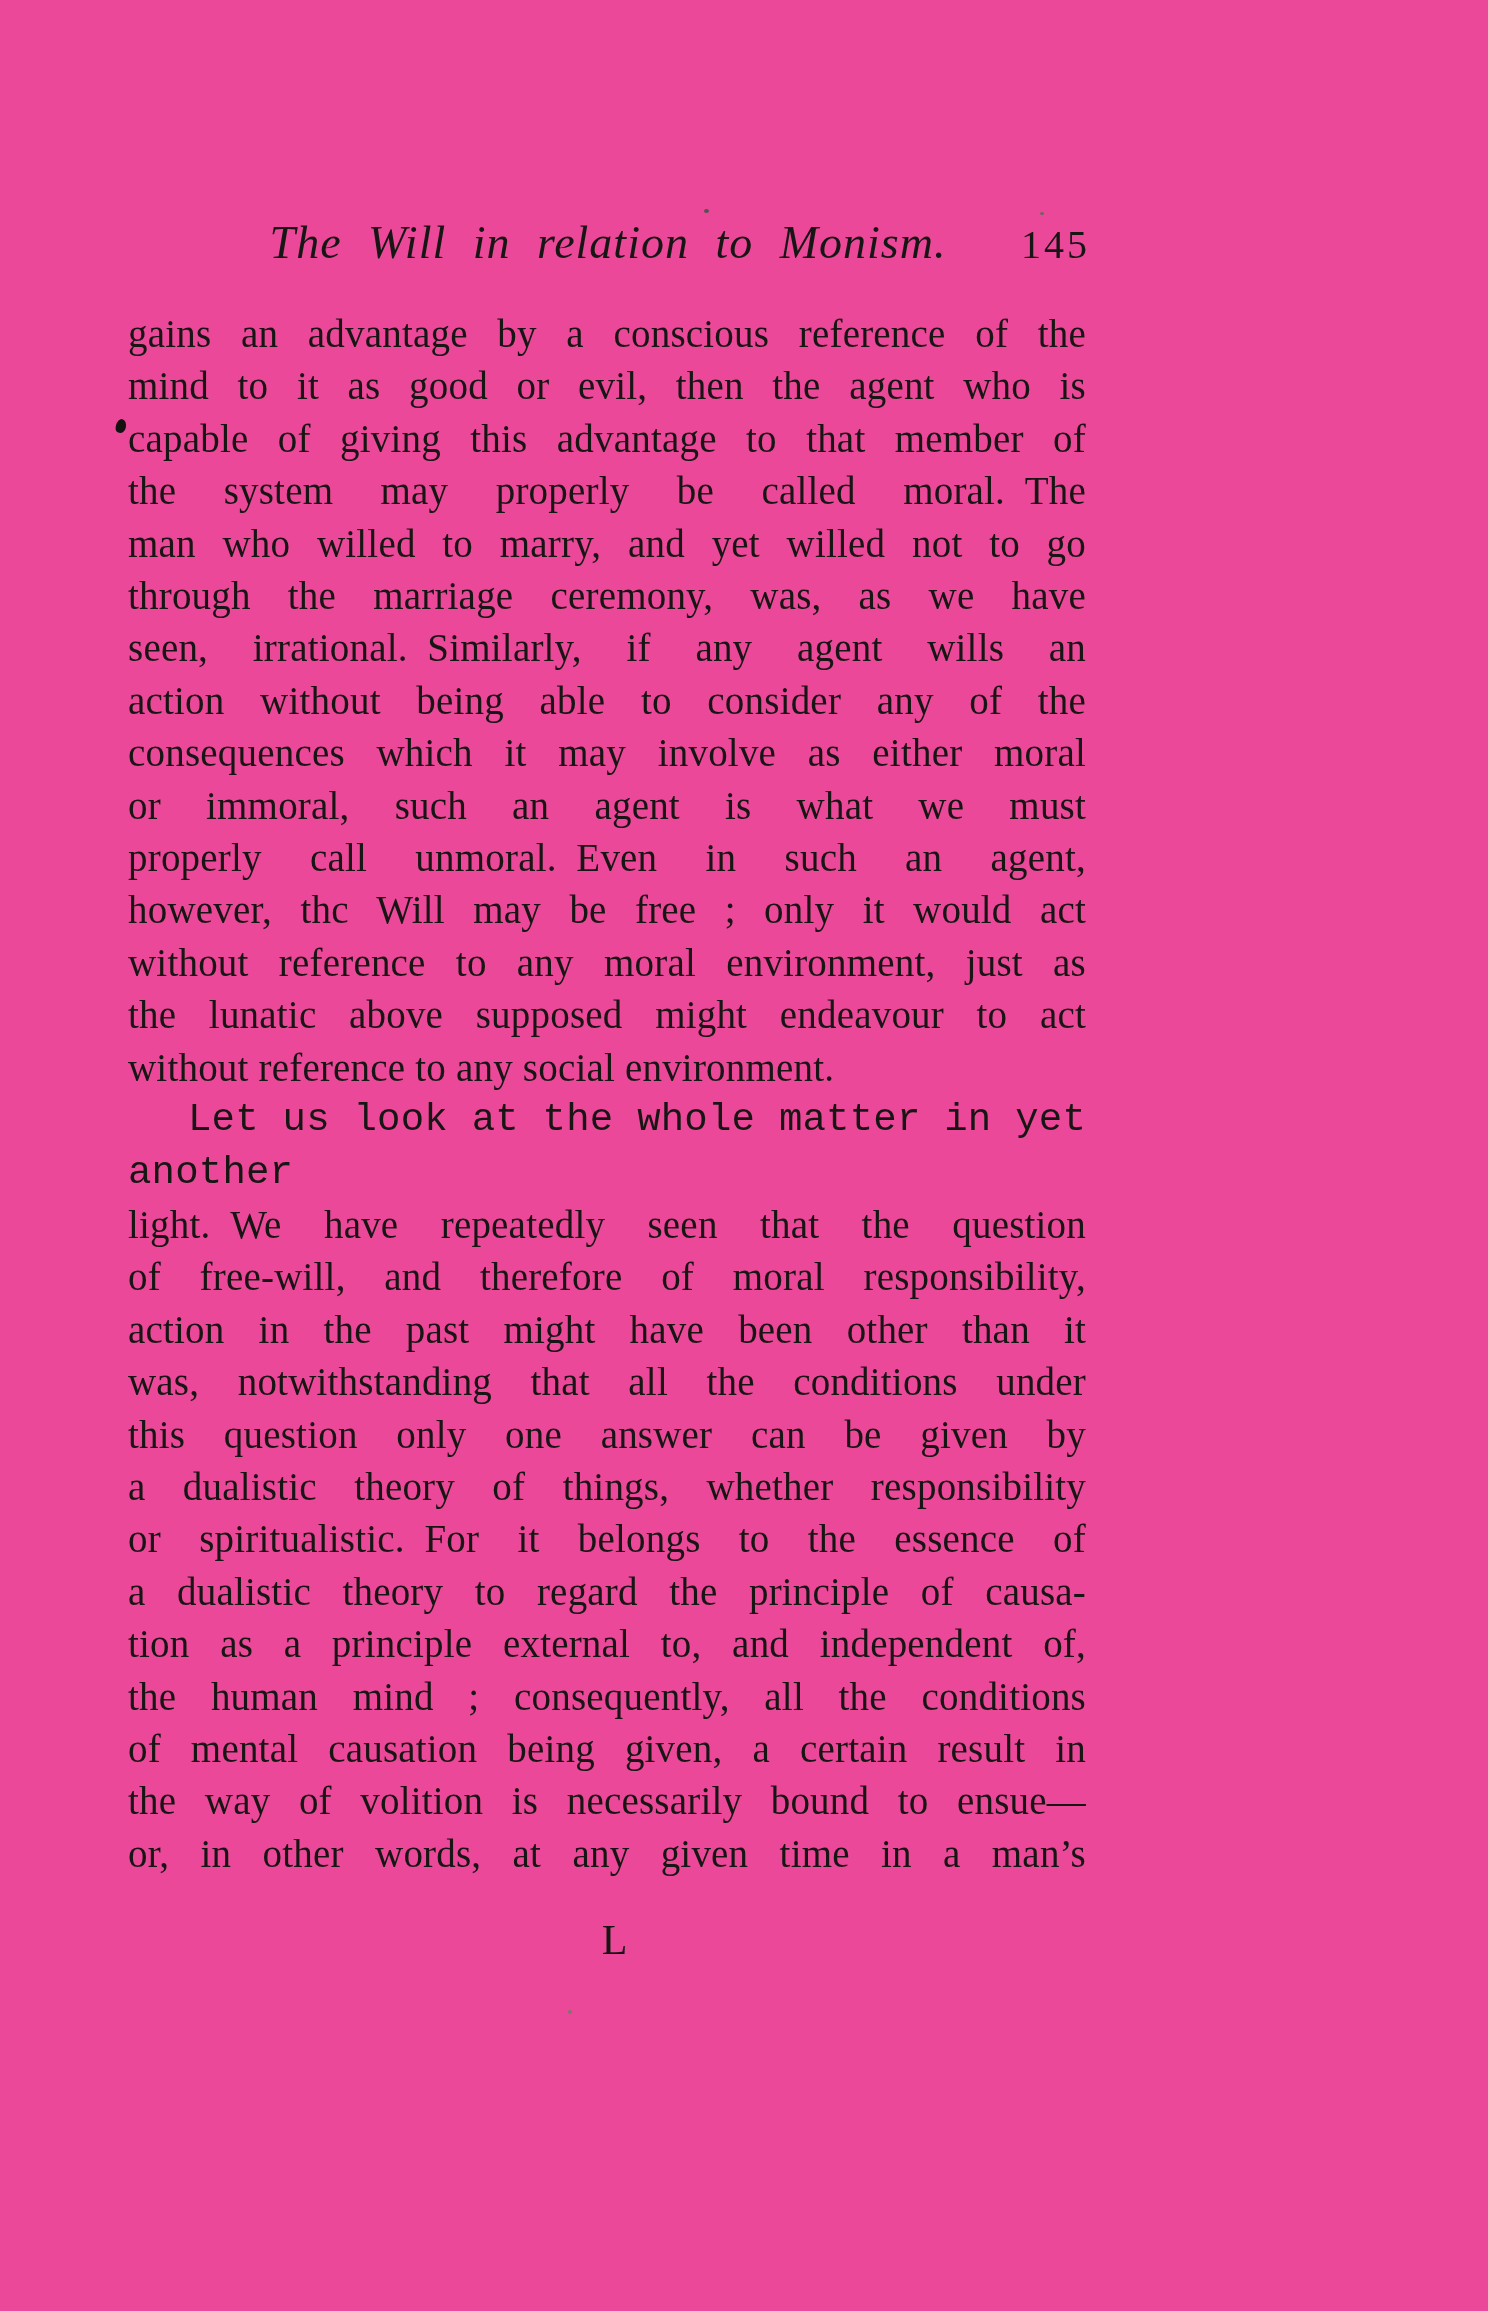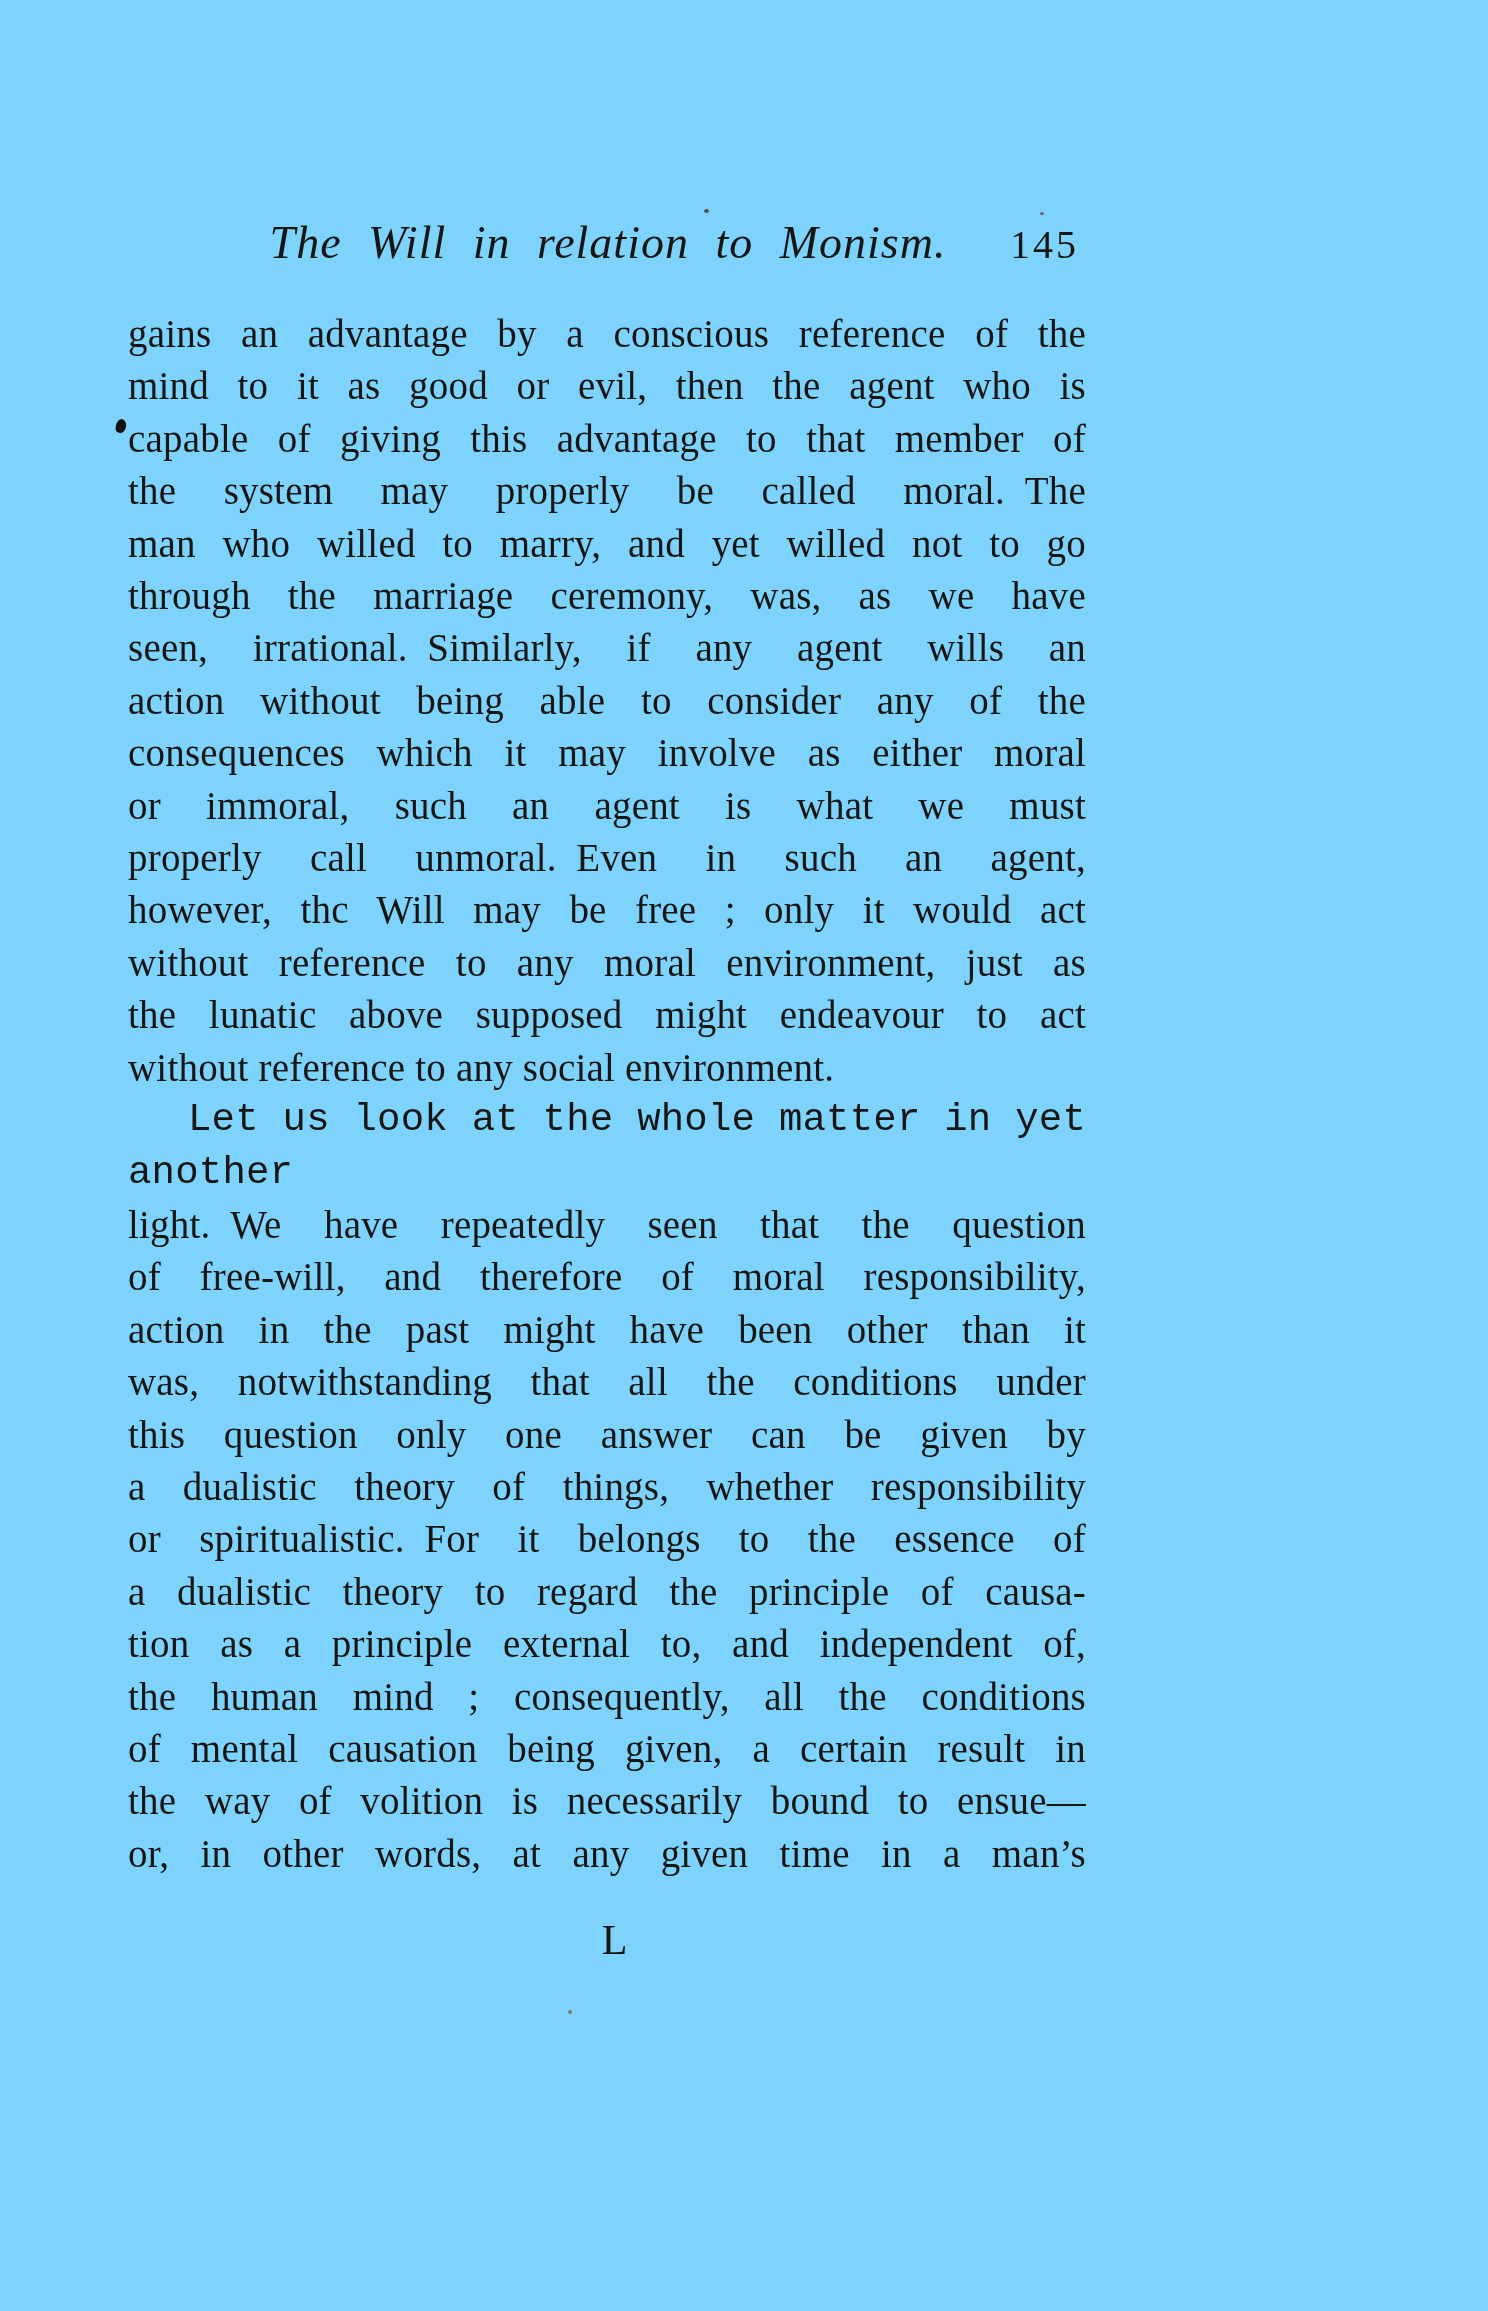--- a/index.html
+++ b/index.html
@@ -5,21 +5,21 @@
   html, body {
     margin: 0;
     padding: 0;
     background: #e8e8e6;
   }
   .page {
     position: relative;
     width: 1488px;
     height: 2311px;
     margin: 0 auto;
-    background: #7dd3fc;
+    background: #ec4899;
     font-family: "Liberation Serif", "DejaVu Serif", serif;
     color: #181614;
     overflow: hidden;
   }
   .running-header {
     position: absolute;
     left: 136px;
     top: 212px;
     width: 958px;
     height: 66px;
@@ -31,21 +31,21 @@
     transform: translateX(-50%);
     white-space: nowrap;
     font-style: italic;
     font-size: 46px;
     line-height: 62px;
     word-spacing: 14px;
     letter-spacing: 1px;
   }
   .folio {
     position: absolute;
-    right: 15px;
+    right: 4px;
     top: 2px;
     font-size: 40px;
     line-height: 62px;
     letter-spacing: 3px;
   }
   .text-block {
     position: absolute;
     left: 128px;
     top: 308px;
     width: 958px;

